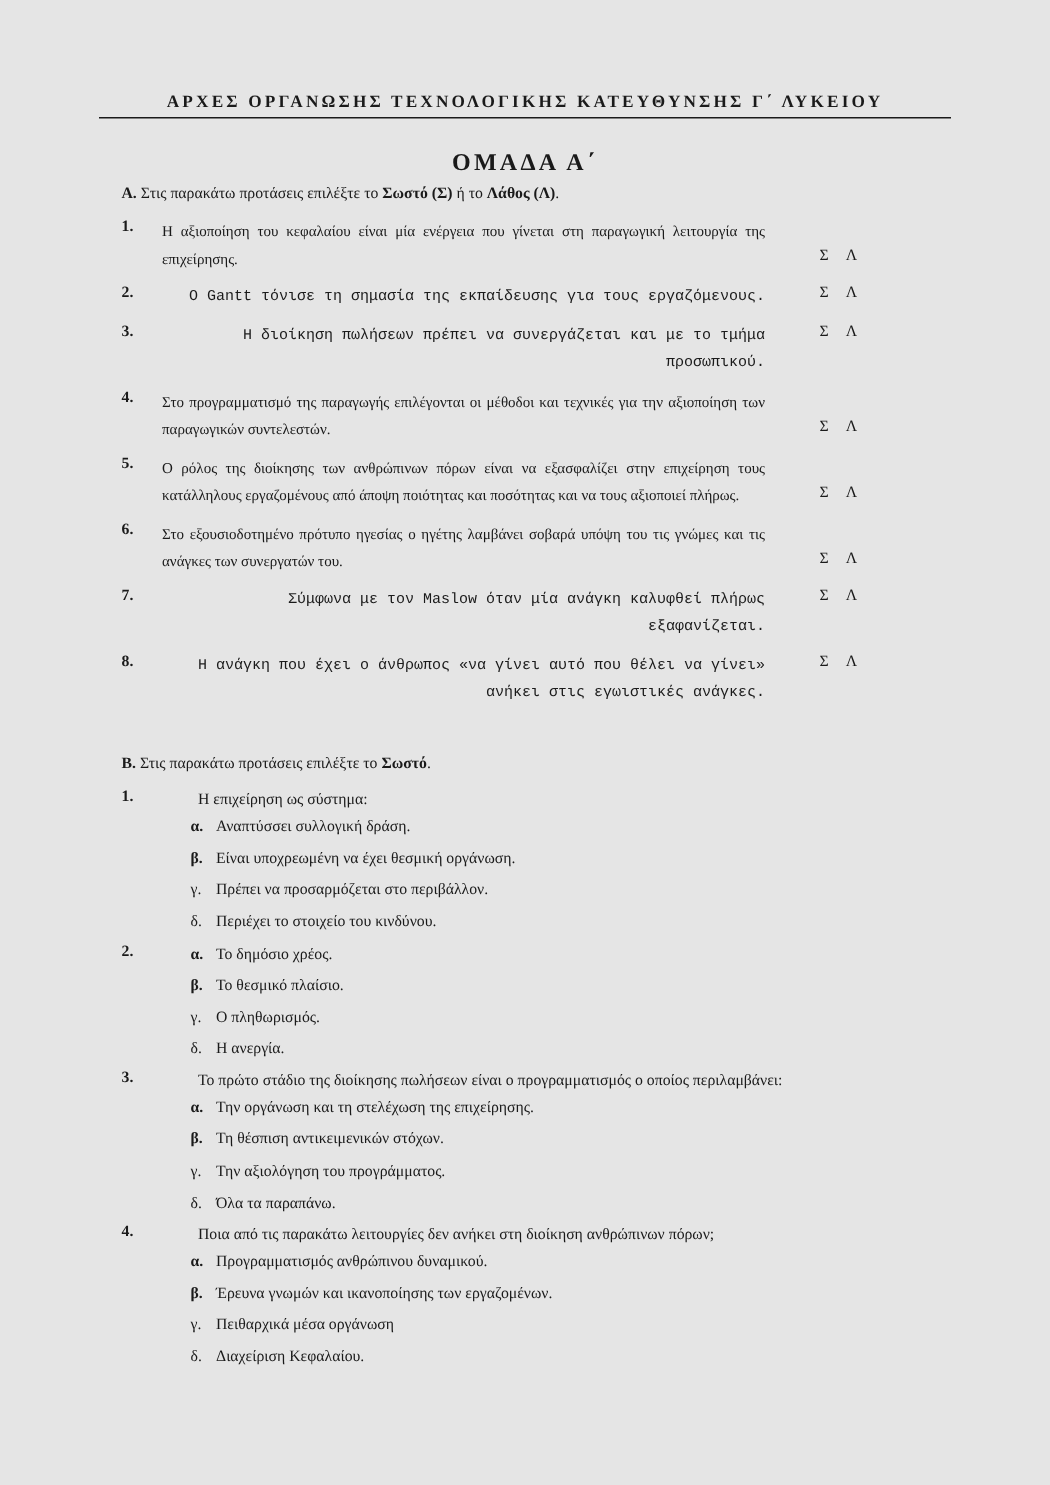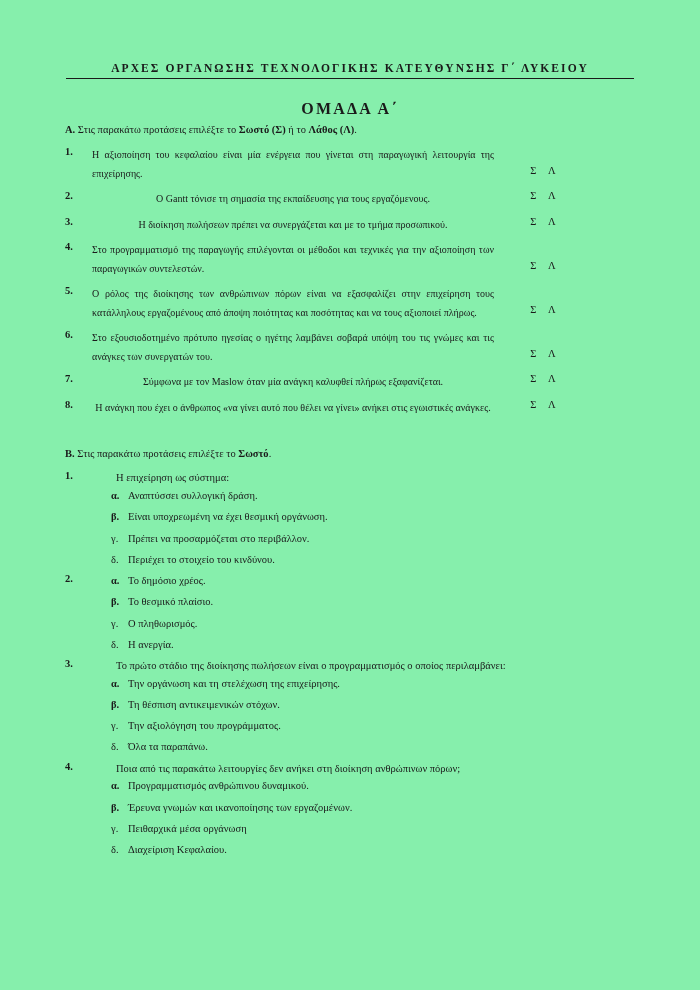--- a/index.html
+++ b/index.html
@@ -12,21 +12,21 @@
     width: 700px;
     height: 990px;
     font-family: "Liberation Serif", "DejaVu Serif", serif;
     color: #1a1a1a;
     overflow: hidden;
   }
   .page {
     position: relative;
     width: 700px;
     height: 990px;
-    background: #86efac;
+    background: #e5e5e5;
     box-sizing: border-box;
   }
 
   
   .doc-header {
     position: absolute;
     left: 66px;
     top: 62px;
     width: 568px;
     border-bottom: 1.6px solid #1a1a1a;
@@ -49,21 +49,21 @@
     width: 700px;
     text-align: center;
     font-size: 16px;
     font-weight: bold;
     letter-spacing: 2.2px;
   }
 
   
   .content {
     position: absolute;
-    left: 0;
+    left: 16px;
     top: 122px;
     width: 584px;
   }
 
   .section-prompt {
     margin: 0 0 9px 0;
     padding-left: 65px;
     padding-right: 66px;
     font-size: 10.5px;
     line-height: 1.45;
@@ -87,21 +87,21 @@
     top: 0;
     font-size: 10.5px;
     font-weight: bold;
   }
   .tf-text {
     font-size: 10px;
     line-height: 1.85;
     text-align: justify;
     text-justify: inter-word;
   }
-  .tf-text.one-line { text-align: center; }
+  .tf-text.one-line { text-align: right; font-family: Liberation Mono, monospace; }
   .tf-marks {
     position: absolute;
     right: 28px;
     font-size: 10.5px;
     letter-spacing: 0.5px;
     white-space: nowrap;
   }
   .tf-marks.row1 { top: 0; }
   .tf-marks.row2 { top: 19px; }
 

